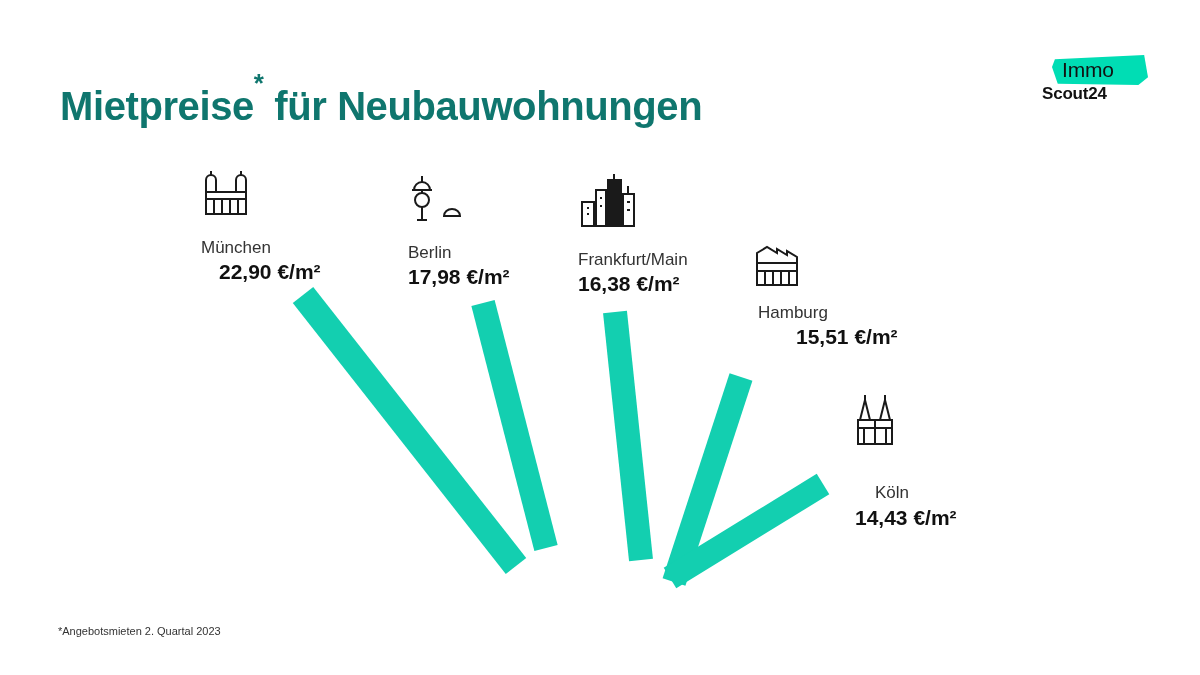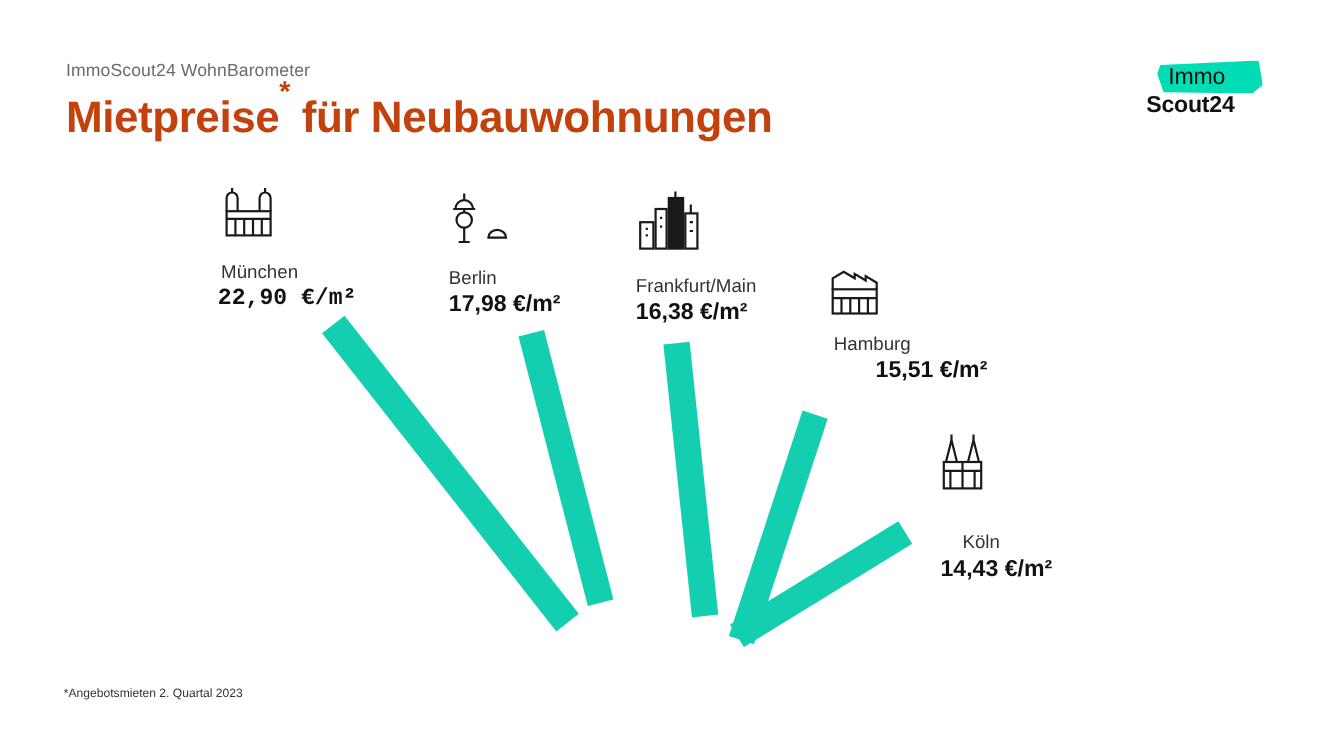--- a/index.html
+++ b/index.html
@@ -28,21 +28,21 @@
     font-size: 16px;
     color: #6b6b6b;
     letter-spacing: 0.1px;
   }
   .title {
     position: absolute;
     left: 60px;
     top: 82px;
     font-size: 40px;
     font-weight: 700;
-    color: #c2410c;
+    color: #0f766e;
     letter-spacing: -0.4px;
     white-space: nowrap;
   }
   .title sup {
     font-size: 26px;
     top: -0.55em;
     position: relative;
   }
 
   
@@ -68,21 +68,21 @@
     top: 3px;
     font-size: 21px;
     font-weight: 400;
     color: #111111;
     letter-spacing: -0.2px;
   }
   .logo .scout-text {
     position: absolute;
     left: 0px;
     top: 29px;
-    font-size: 21px;
+    font-size: 17px;
     font-weight: 700;
     color: #111111;
     letter-spacing: -0.2px;
   }
 
   
   .chart {
     position: absolute;
     left: 0;
     top: 0;
@@ -122,21 +122,20 @@
     top: 625px;
     font-size: 11px;
     color: #333333;
   }
 </style>
 </head>
 <body>
 
 <div class="page">
 
-  <div class="eyebrow">ImmoScout24 WohnBarometer</div>
   <div class="title"><span>Mietpreise</span><sup>*</sup><span> für Neubauwohnungen</span></div>
 
   <div class="logo">
     <div class="immo-shape"></div>
     <div class="immo-text">Immo</div>
     <div class="scout-text">Scout24</div>
   </div>
 
   <div class="chart">
     <svg width="1200" height="675" viewBox="0 0 1200 675">
@@ -163,21 +162,21 @@
             <rect x="10" y="24" width="40" height="22"></rect>
             <line x1="10" y1="31" x2="50" y2="31"></line>
             <line x1="18" y1="31" x2="18" y2="46"></line>
             <line x1="26" y1="31" x2="26" y2="46"></line>
             <line x1="34" y1="31" x2="34" y2="46"></line>
             <line x1="42" y1="31" x2="42" y2="46"></line>
           </g>
         </svg>
       </div>
       <div class="city-label" style="left:201px; top:238px;">München</div>
-      <div class="city-value" style="left:198px; top:260px;font-family:Liberation Mono, monospace;">22,90 €/m²</div>
+      <div class="city-value" style="left:219px; top:260px;">22,90 €/m²</div>
     </div>
 
     <div class="city-group">
       <div class="city-icon" style="left:408px; top:172px;">
         <svg width="66" height="54" viewBox="0 0 66 54">
           <g fill="none" stroke="#1a1a1a" stroke-width="2">
             <path d="M6 18 a8 8 0 0 1 16 0"></path>
             <line x1="4" y1="18" x2="24" y2="18"></line>
             <line x1="14" y1="4" x2="14" y2="10"></line>
             <circle cx="14" cy="28" r="7"></circle>

